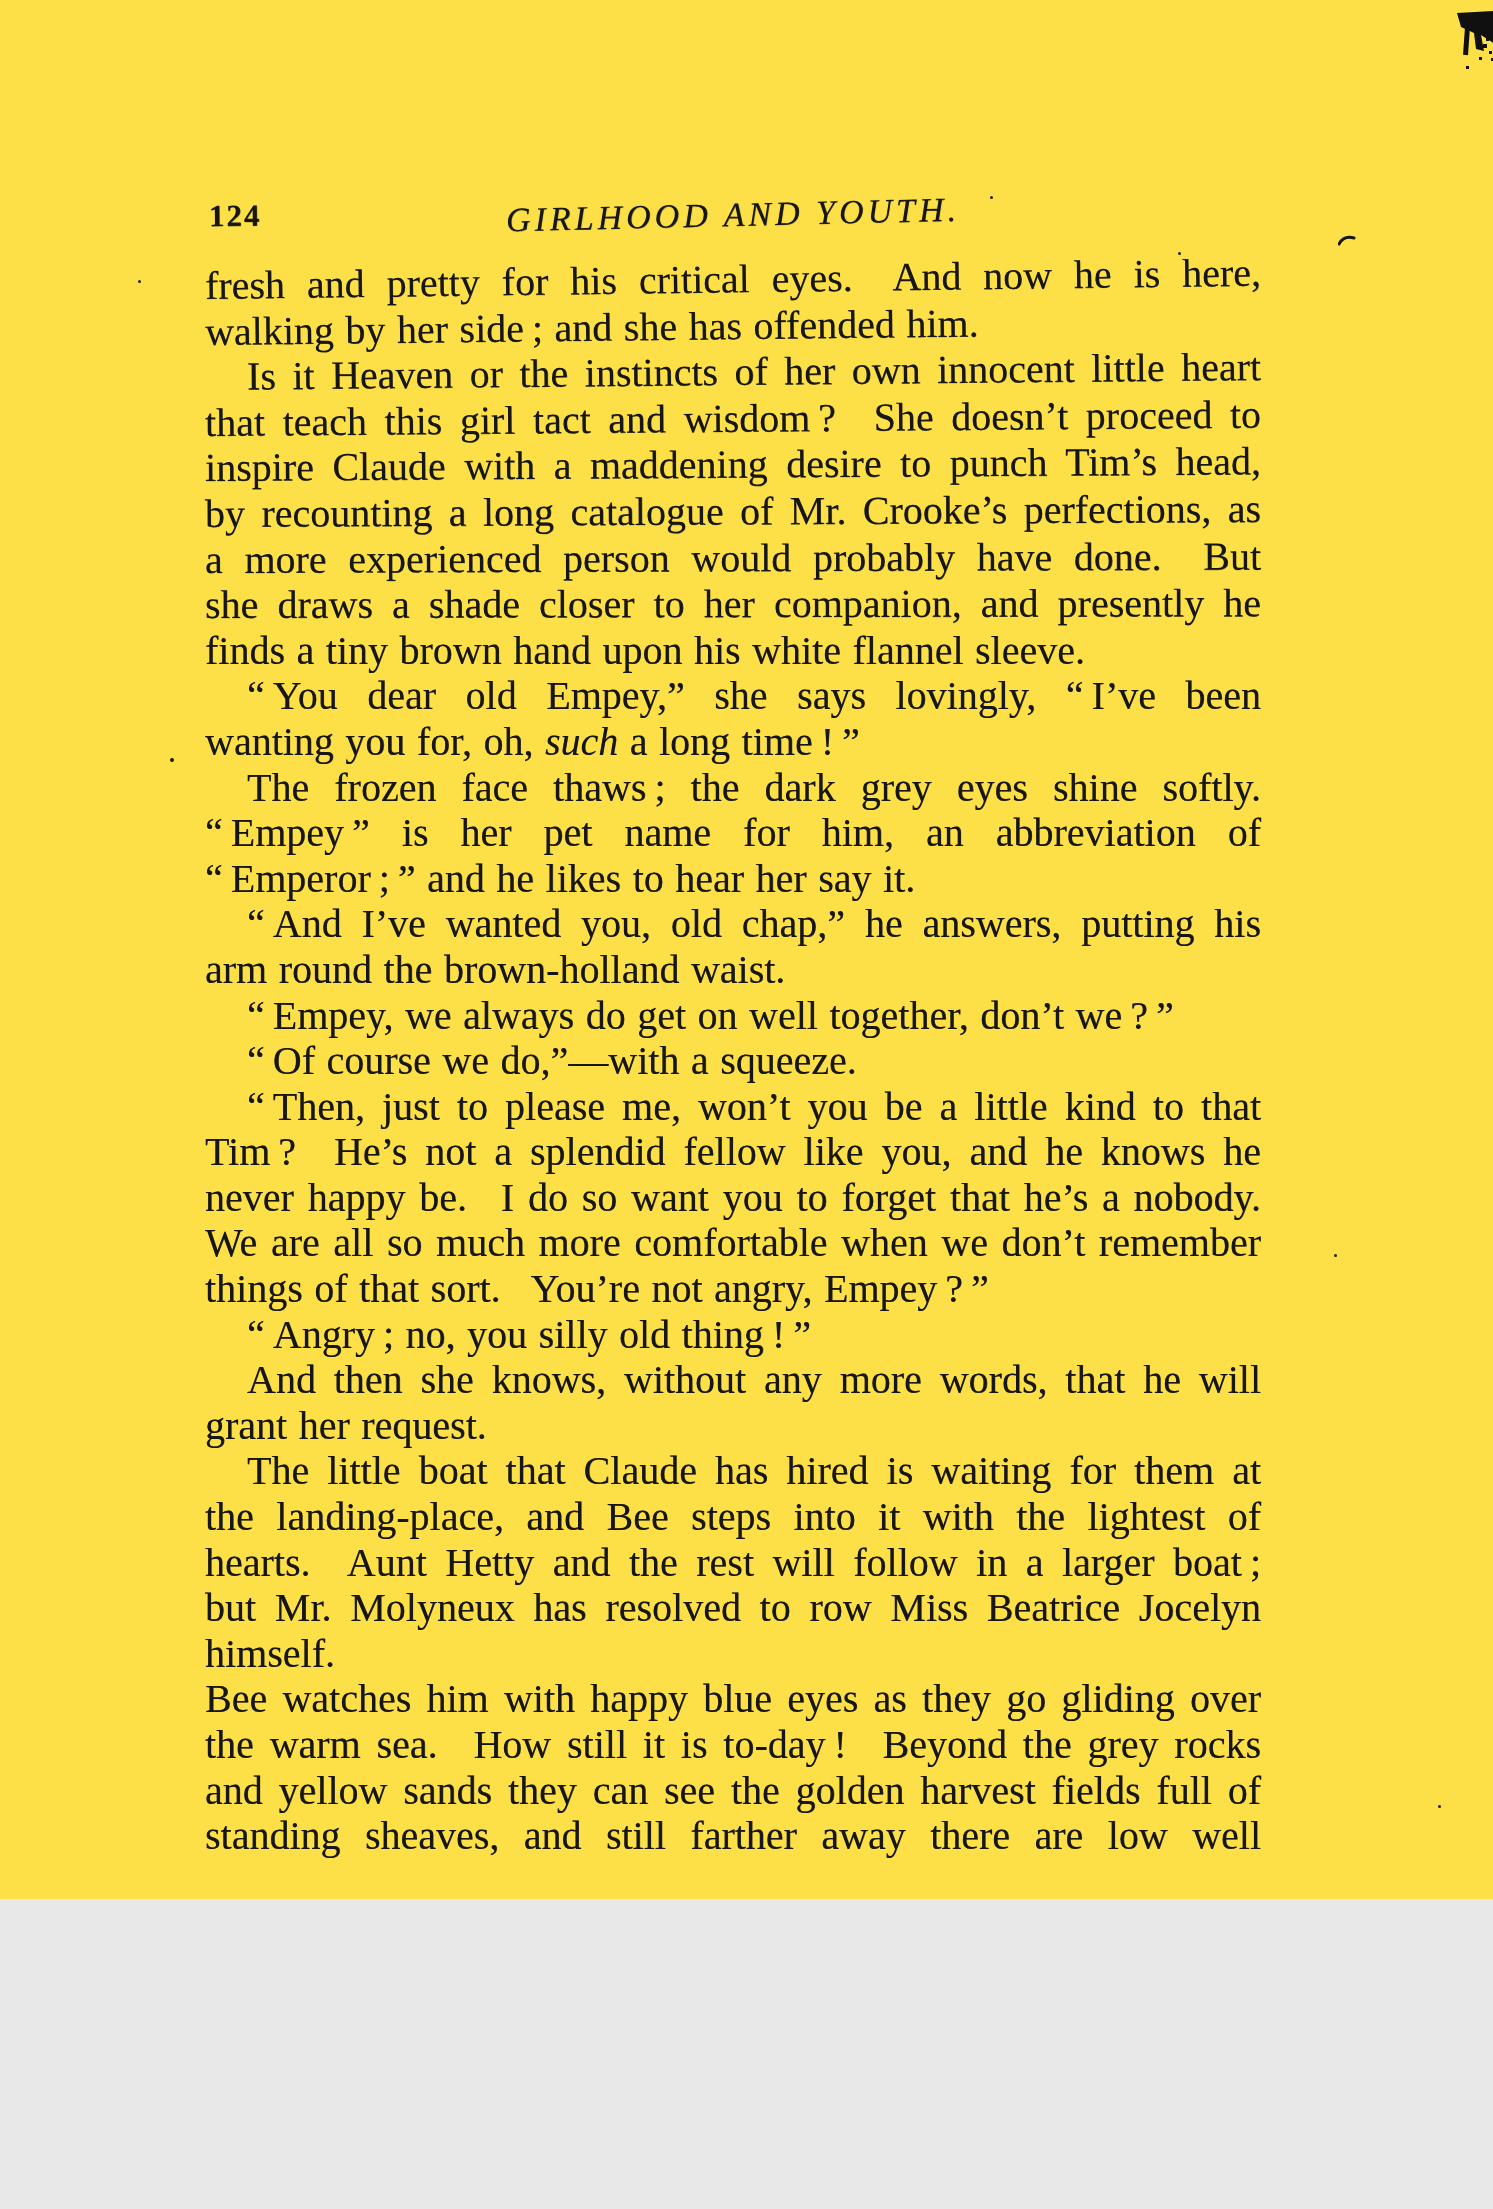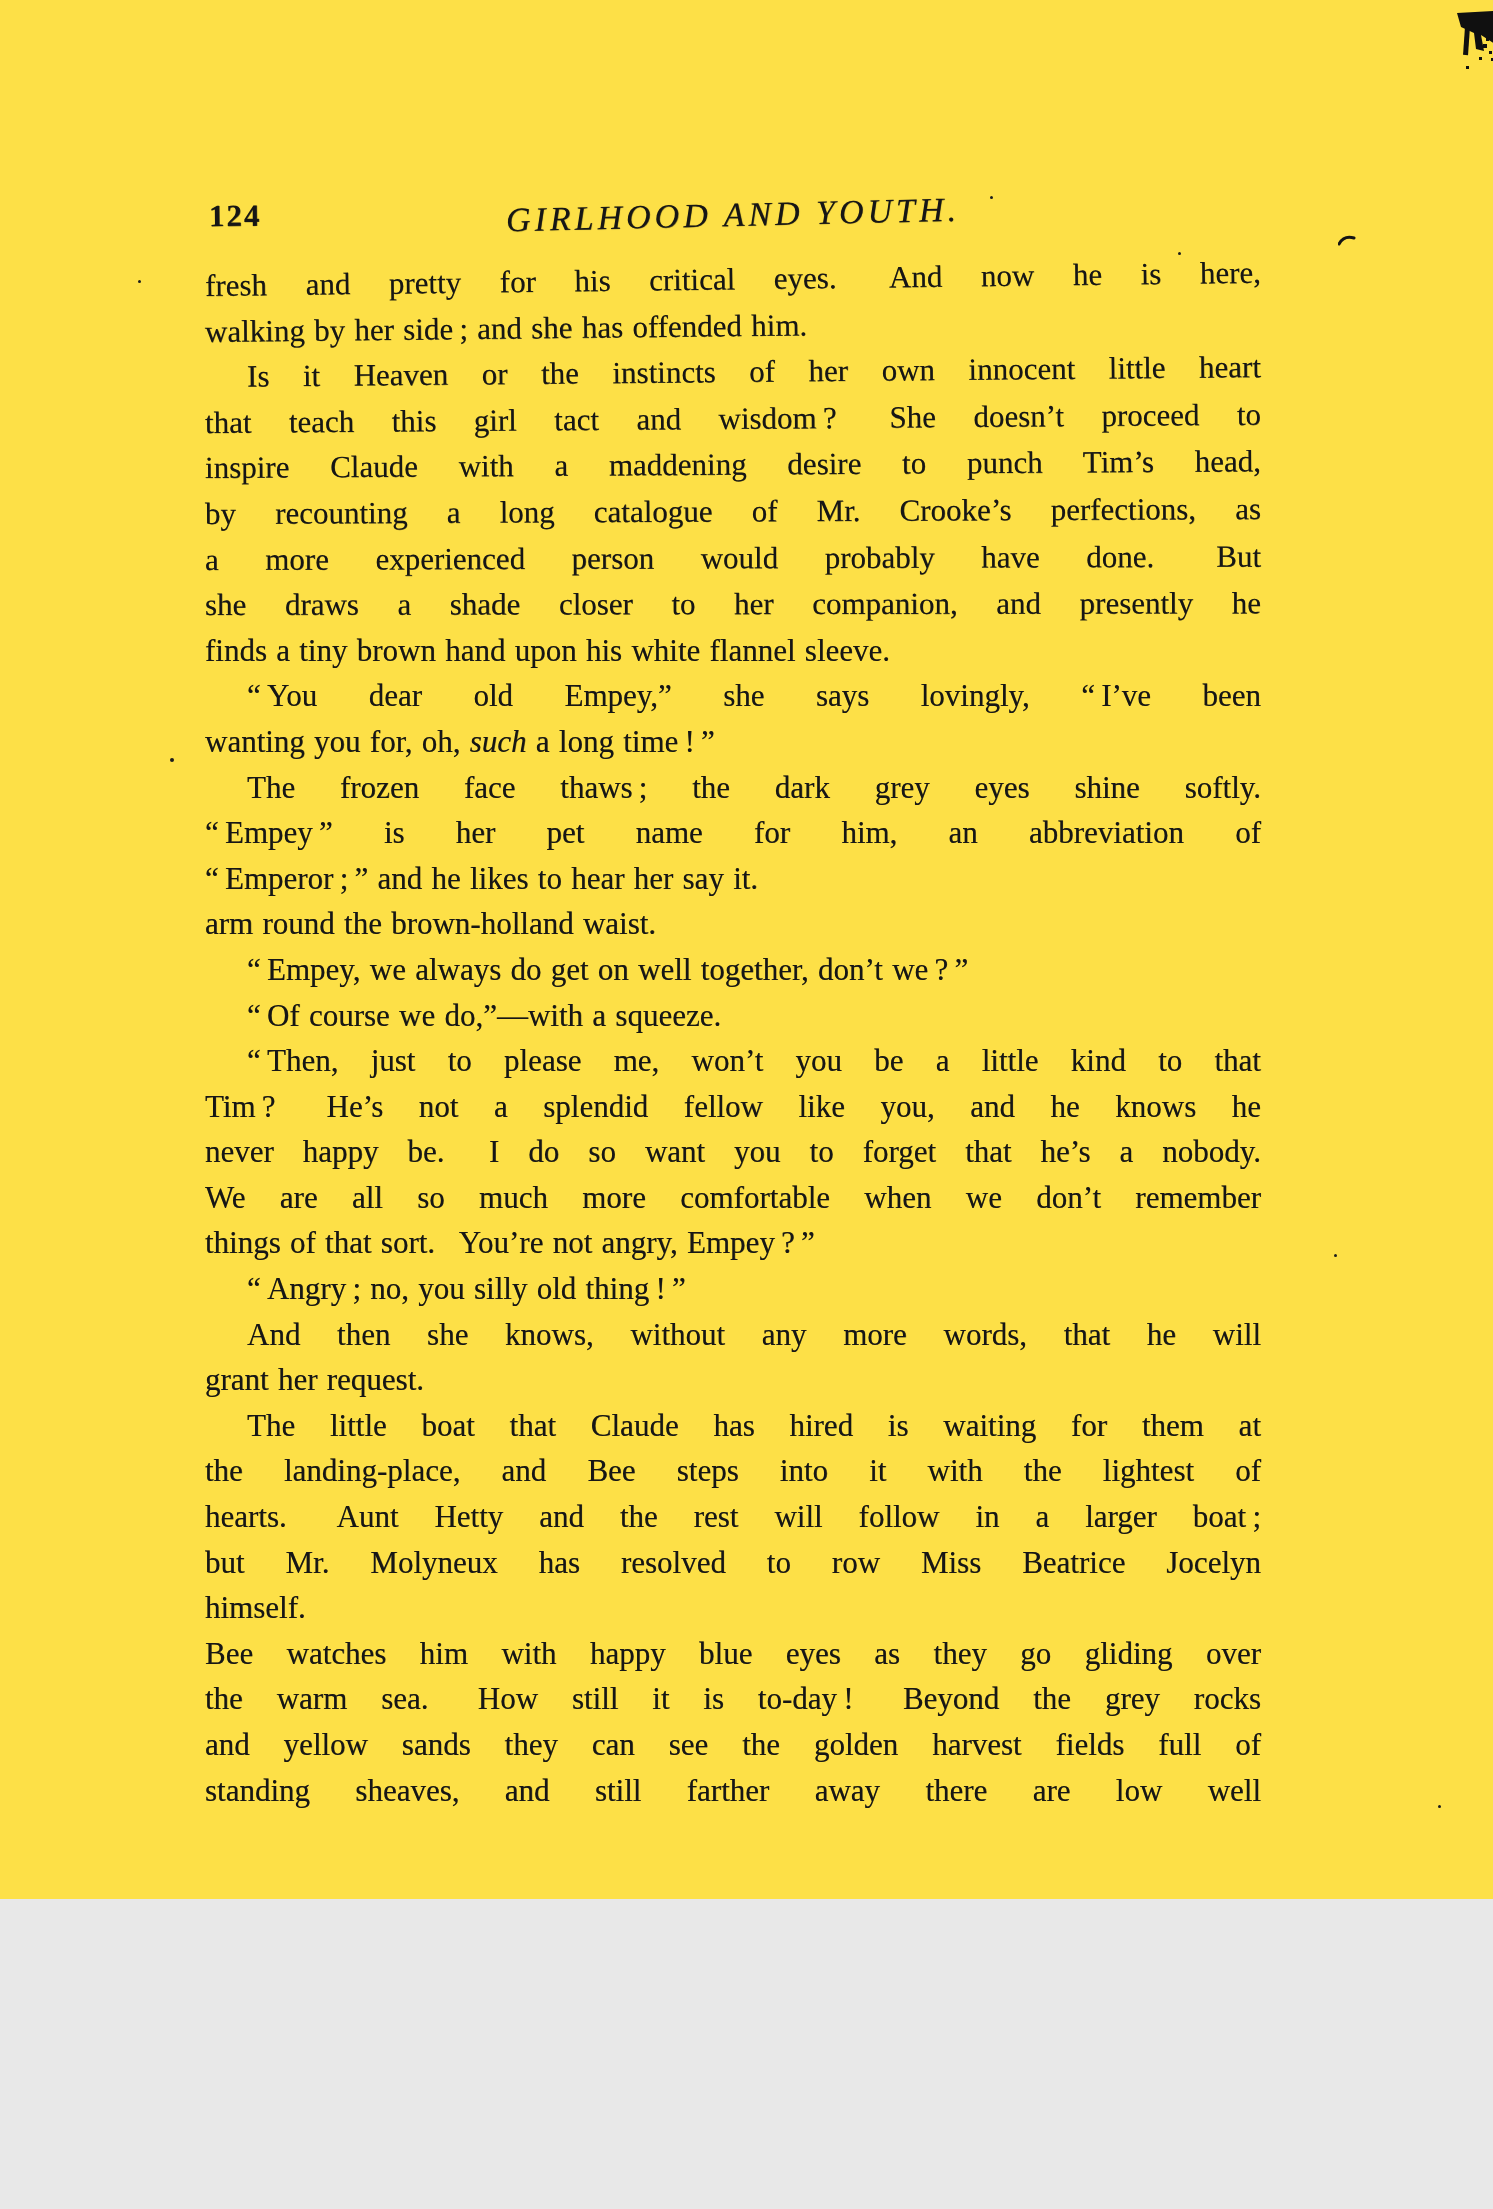--- a/index.html
+++ b/index.html
@@ -23,21 +23,21 @@
   }
   .running-title{
     display:block;text-align:center;
     font-size:34px;font-style:italic;font-weight:500;
     letter-spacing:4px;
     transform:rotate(-1.35deg);
     text-shadow:0.3px 0.3px 0.7px rgba(0,0,0,0.6);
   }
   #text-block{
     position:absolute;left:205px;top:263px;width:1056px;
-    font-size:31px;line-height:45.6px;
+    font-size:40px;line-height:45.6px;
     word-spacing:1.5px;
     text-shadow:0.3px 0.3px 0.55px rgba(0,0,0,0.5);
   }
   .line{height:45.6px;white-space:normal;transform-origin:0 50%;}
   .just{text-align:justify;text-align-last:justify;}
   .ind{text-indent:42px;}
   .it{font-style:italic;margin-top:8px;}
   .speck{position:absolute;background:#1c1c1c;border-radius:50%;}
   .artifact{position:absolute;}
 </style>
@@ -59,20 +59,21 @@
       <div class="line just" style="transform: rotate(-0.36deg);"><span>inspire Claude with a maddening desire to punch Tim’s head,</span></div>
       <div class="line just" style="transform: rotate(-0.27deg);"><span>by recounting a long catalogue of Mr. Crooke’s perfections, as</span></div>
       <div class="line just" style="transform: rotate(-0.18deg);"><span>a more experienced person would probably have done.  But</span></div>
       <div class="line just" style="transform: rotate(-0.09deg);"><span>she draws a shade closer to her companion, and presently he</span></div>
       <div class="line"><span>finds a tiny brown hand upon his white flannel sleeve.</span></div>
       <div class="line just ind"><span>“ You dear old Empey,” she says lovingly, “ I’ve been</span></div>
       <div class="line"><span>wanting you for, oh, </span><span class="it">such</span><span> a long time ! ”</span></div>
       <div class="line just ind"><span>The frozen face thaws ; the dark grey eyes shine softly.</span></div>
       <div class="line just"><span>“ Empey ” is her pet name for him, an abbreviation of</span></div>
       <div class="line"><span>“ Emperor ; ” and he likes to hear her say it.</span></div>
+      <div class="line just ind"><span>“ And I’ve wanted you, old chap,” he answers, putting his</span></div>
       <div class="line"><span>arm round the brown-holland waist.</span></div>
       <div class="line ind"><span>“ Empey, we always do get on well together, don’t we ? ”</span></div>
       <div class="line ind"><span>“ Of course we do,”—with a squeeze.</span></div>
       <div class="line just ind"><span>“ Then, just to please me, won’t you be a little kind to that</span></div>
       <div class="line just"><span>Tim ?  He’s not a splendid fellow like you, and he knows he</span></div>
       <div class="line just"><span>never happy be.  I do so want you to forget that he’s a nobody.</span></div>
       <div class="line just"><span>We are all so much more comfortable when we don’t remember</span></div>
       <div class="line"><span>things of that sort.  You’re not angry, Empey ? ”</span></div>
       <div class="line ind"><span>“ Angry ; no, you silly old thing ! ”</span></div>
       <div class="line just ind"><span>And then she knows, without any more words, that he will</span></div>

